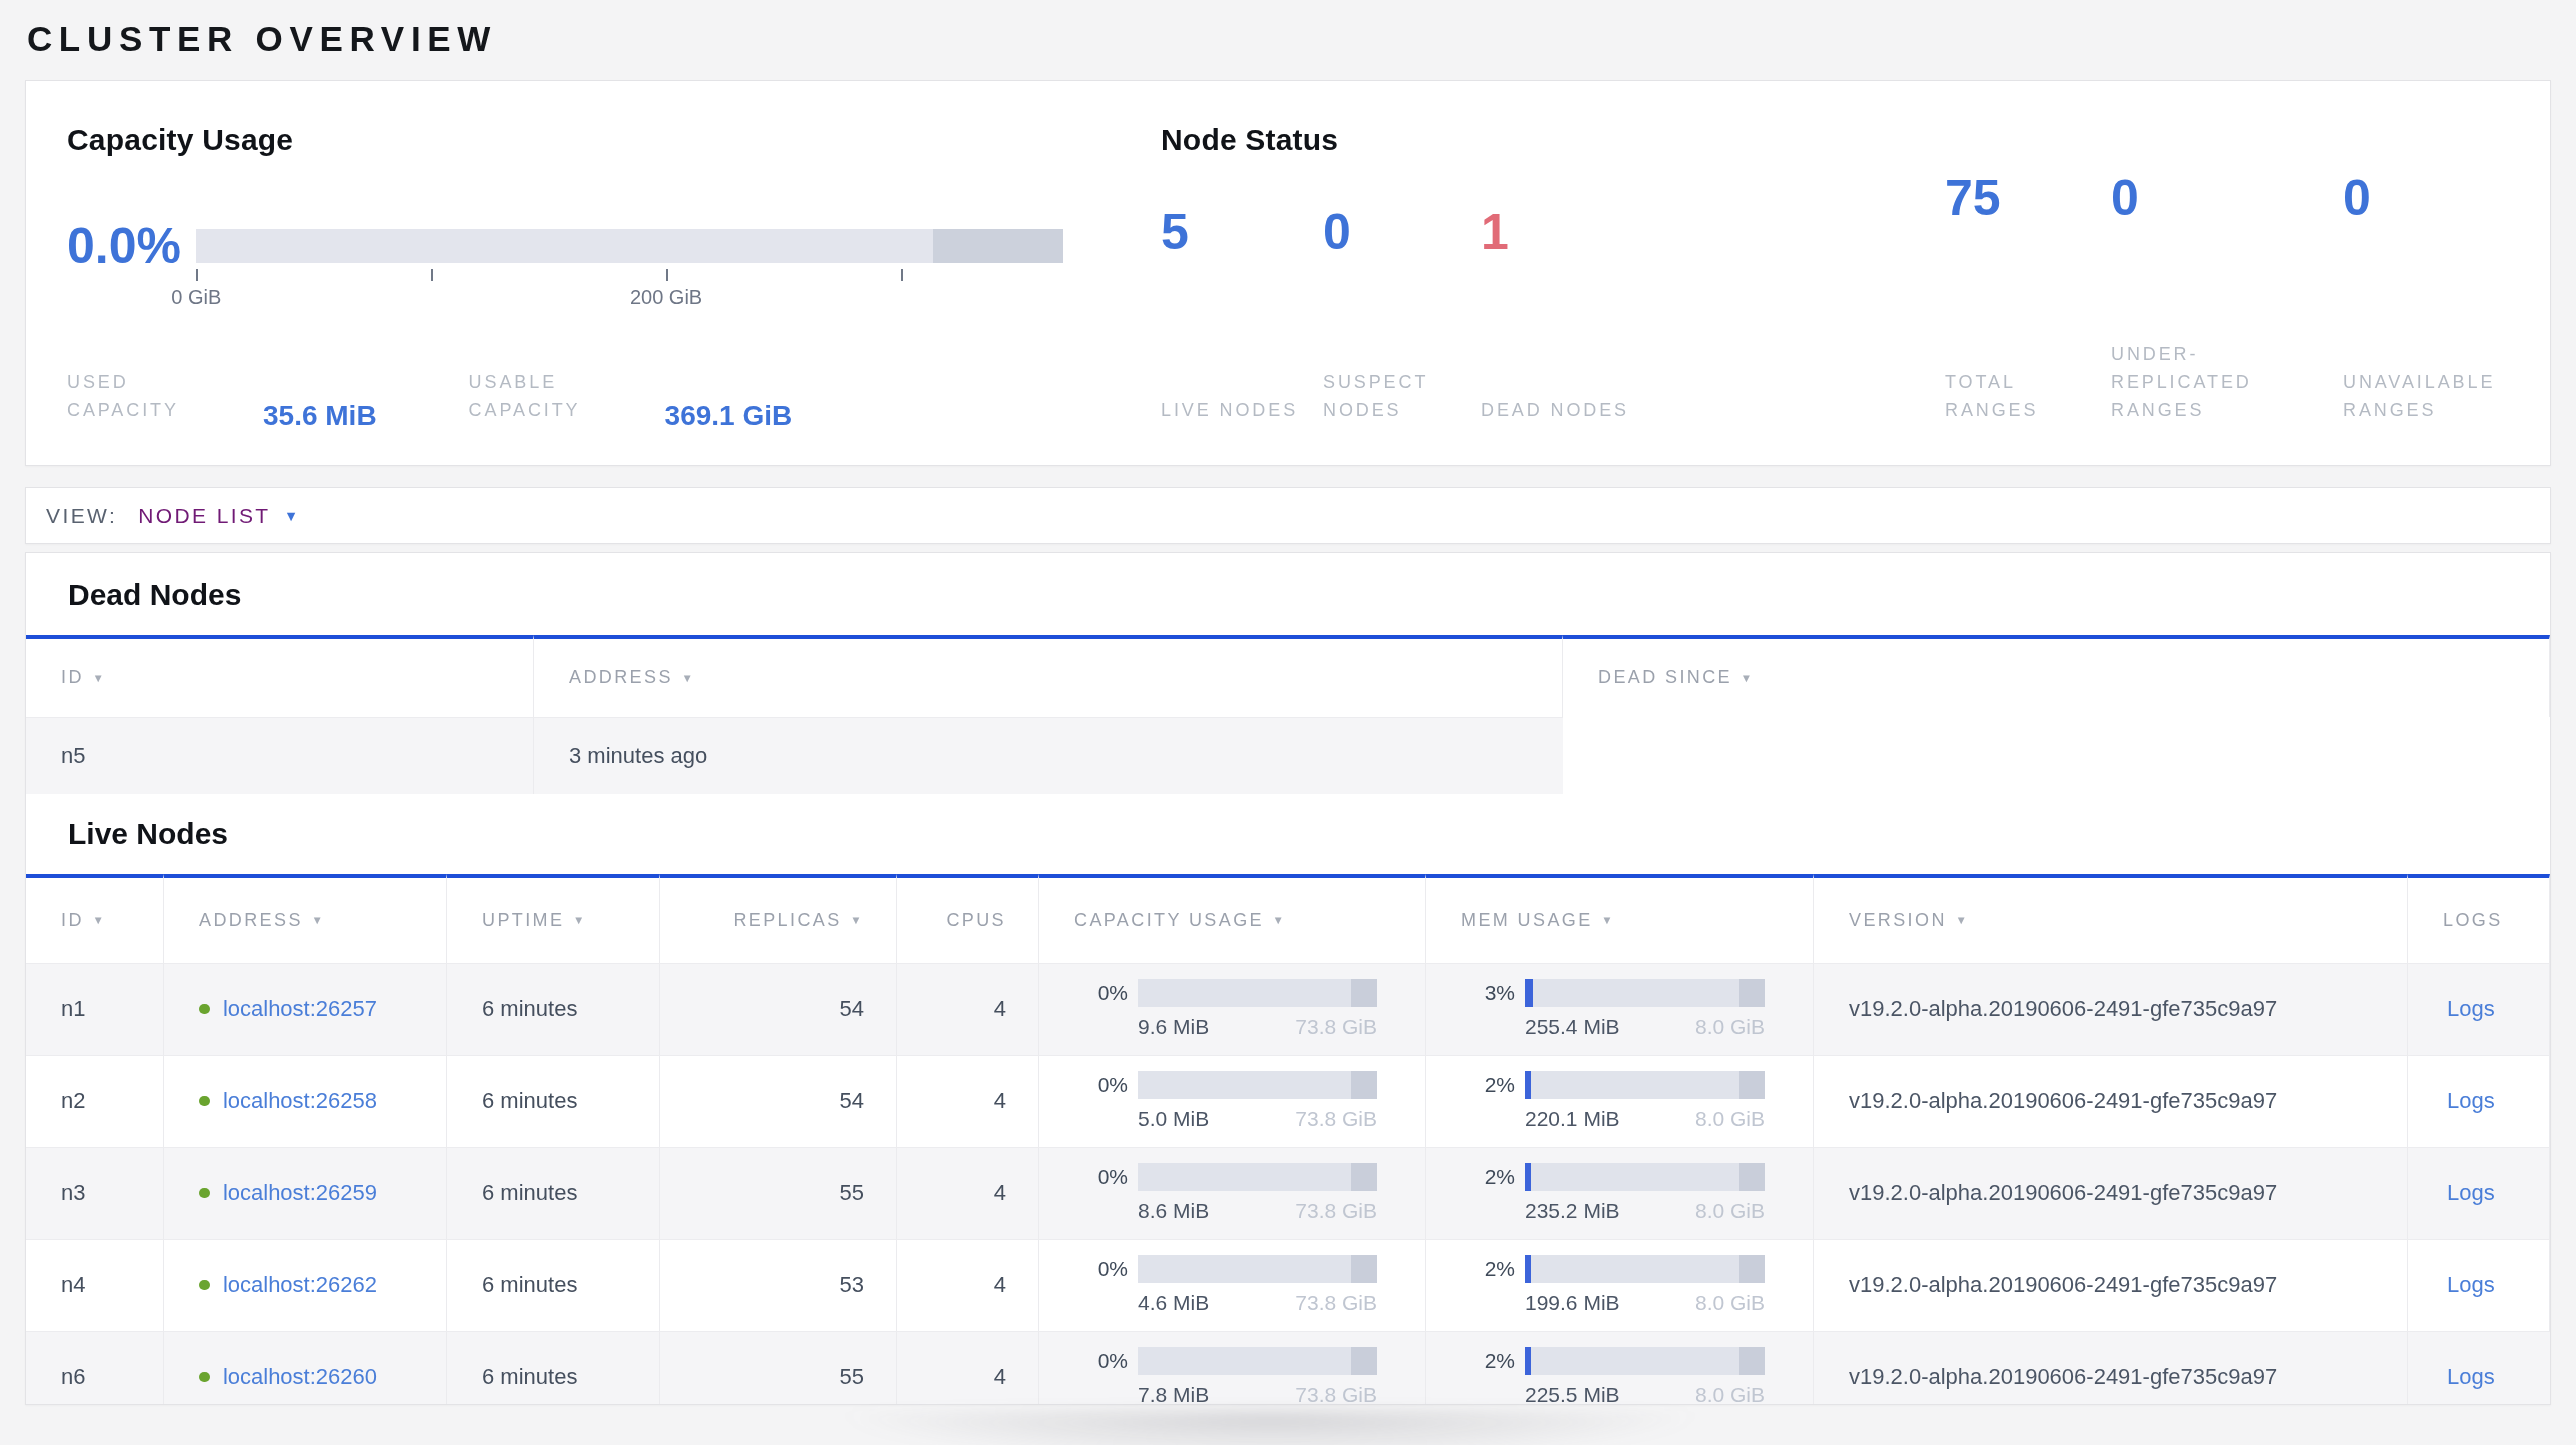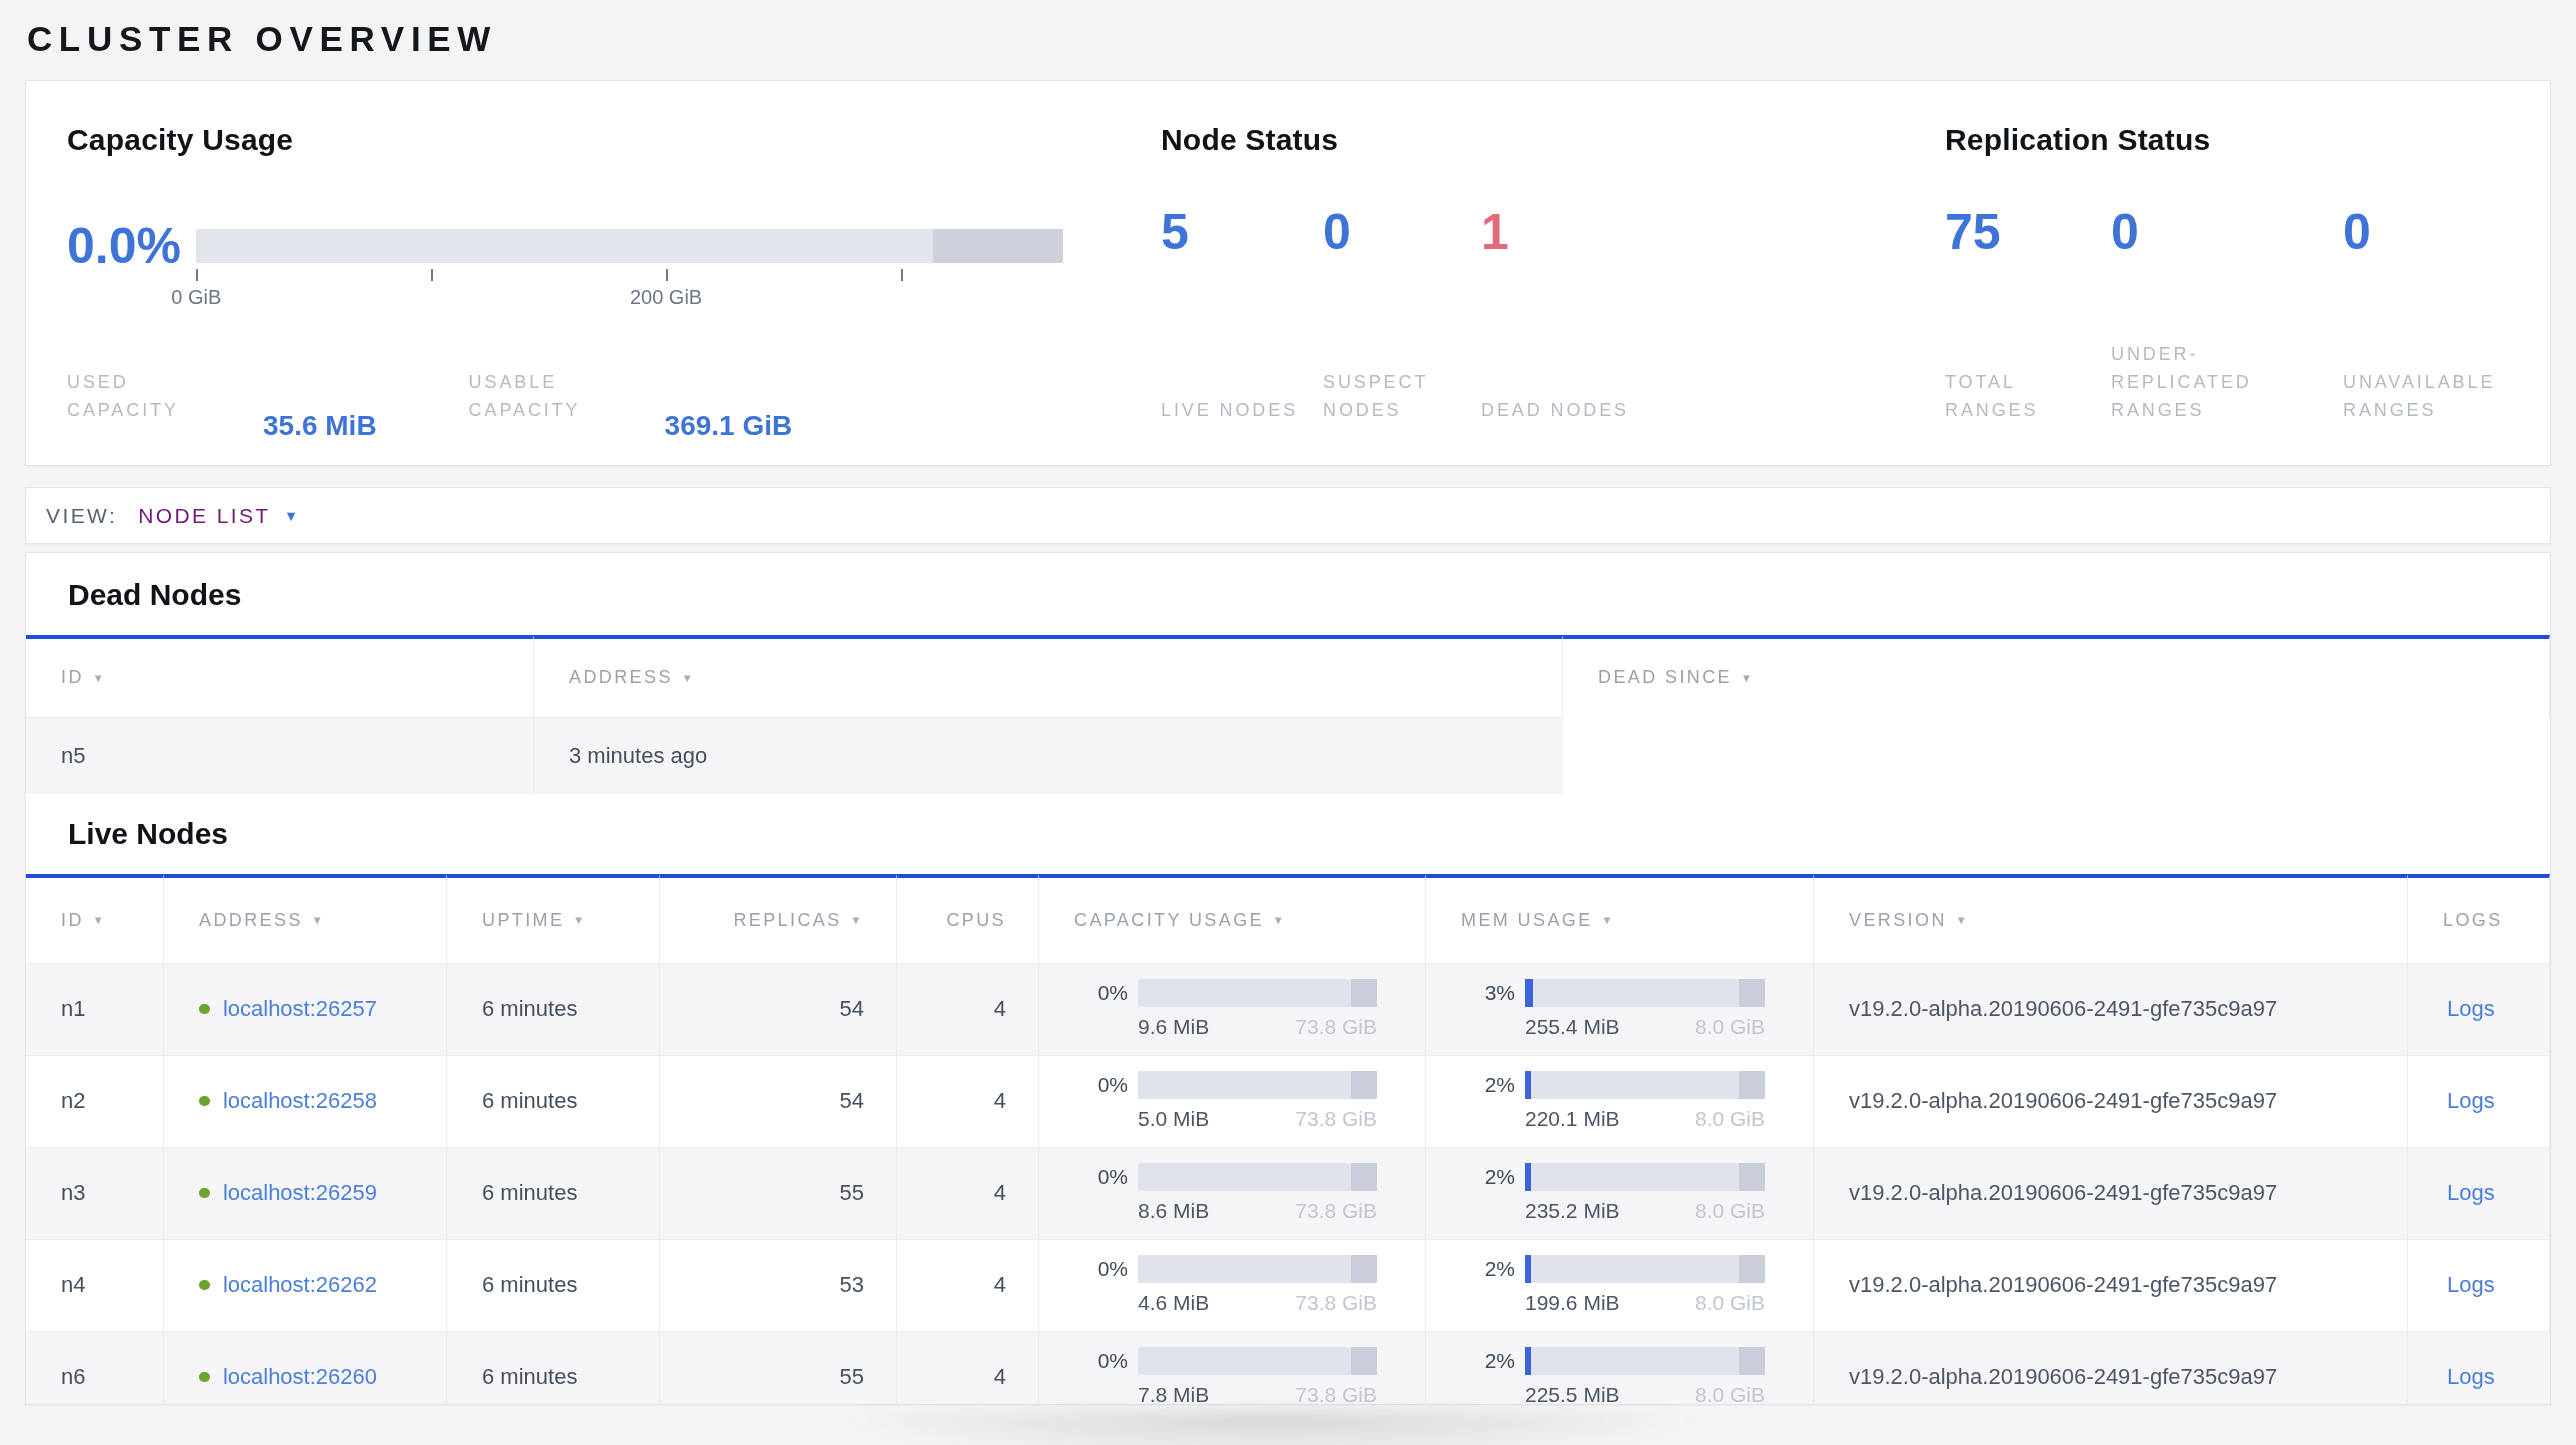--- a/index.html
+++ b/index.html
@@ -47,21 +47,21 @@
   .gauge-tick-label {
     position:absolute; top:23px; transform:translateX(-50%);
     font-size:20px; color:#6e7686; white-space:nowrap;
   }
   .panel-footer { margin-top:auto; display:flex; align-items:flex-end; }
   .cap-stat { display:flex; align-items:flex-end; margin-right:92px; }
   .stat-label {
     font-size:18px; letter-spacing:2.9px; line-height:1.55;
     color:#b4bac3; text-transform:uppercase; max-width:167px;
   }
-  .cap-stat .stat-value { font-size:28px; font-weight:700; color:#3e73d8; margin-left:29px; position:relative; top:17px; white-space:nowrap; }
+  .cap-stat .stat-value { font-size:28px; font-weight:700; color:#3e73d8; margin-left:29px; position:relative; top:7px; white-space:nowrap; }
 
   .stat-grid { display:grid; }
   .grid-nodes { grid-template-columns:162px 158px auto; }
   .grid-repl  { grid-template-columns:166px 232px auto; }
   .stat-numbers { margin-top:50px; }
   .stat-numbers .big-num { font-weight:700; }
 
   
   .view-bar {
     margin-top:21px; height:57px;
@@ -180,21 +180,20 @@
           <span class="big-num tone-red">1</span>
         </div>
       <div class="stat-grid grid-nodes panel-footer" id="node-labels">
           <span class="stat-label">LIVE NODES</span>
           <span class="stat-label">SUSPECT NODES</span>
           <span class="stat-label">DEAD NODES</span>
         </div>
     </div>
 
     <div class="panel panel-repl">
-      <div class="panel-title">Replication Status</div>
       <div class="stat-grid grid-repl stat-numbers" id="repl-numbers">
           <span class="big-num tone-blue">75</span>
           <span class="big-num tone-blue">0</span>
           <span class="big-num tone-blue">0</span>
         </div>
       <div class="stat-grid grid-repl panel-footer" id="repl-labels">
           <span class="stat-label">TOTAL RANGES</span>
           <span class="stat-label">UNDER-REPLICATED RANGES</span>
           <span class="stat-label">UNAVAILABLE RANGES</span>
         </div>

